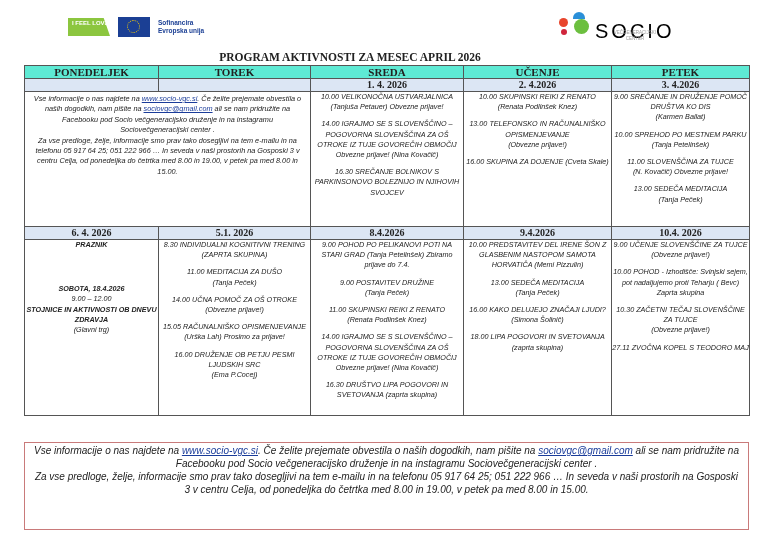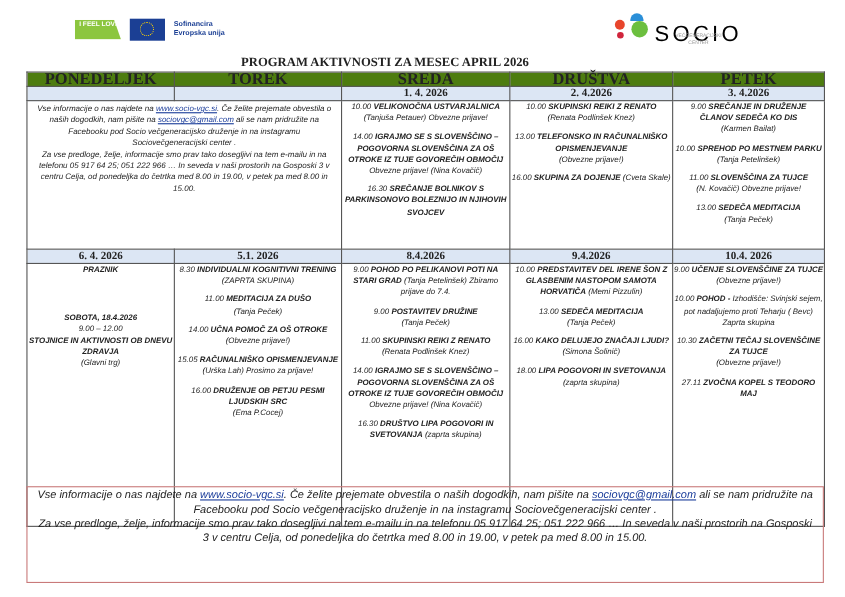--- a/index.html
+++ b/index.html
@@ -9,25 +9,25 @@
   .eu-flag { width:32px; height:20px; background:#1b3f94; position:relative; }
   .eu-flag span { position:absolute; left:9px; top:3px; width:13px; height:13px; border:1px dotted #ffd200; border-radius:50%; box-sizing:border-box; }
   .eu-text { font-size:6.5px; line-height:8px; color:#1b3f94; font-weight:bold; }
   .socio { position:absolute; top:8px; left:555px; width:130px; height:40px; }
   .dot { position:absolute; border-radius:50%; }
   .socio-word { position:absolute; left:40px; top:12px; font-size:20px; letter-spacing:3px; color:#000000; font-family:"Liberation Sans", sans-serif; }
   .socio-sub { position:absolute; left:50px; top:22px; font-size:4.5px; color:#999; text-align:center; width:60px; line-height:6px; }
   .title { position:absolute; top:51px; left:0; width:700px; text-align:center; font-family:"Liberation Serif", serif; font-weight:bold; font-size:11.5px; color:#222; }
   table.cal { position:absolute; top:65px; left:24px; width:725px; border-collapse:collapse; table-layout:fixed; }
   table.cal td, table.cal th { border:1px solid #555; padding:0; vertical-align:top; }
-  th.day { font-family:"Liberation Serif", serif; font-size:15px; font-weight:bold; height:12px; line-height:12px; background:#4d7c0f; }
+  th.day { font-family:"Liberation Serif", serif; font-size:11px; font-weight:bold; height:12px; line-height:12px; background:#5eead4; }
   td.date { background:#dce6f4; font-family:"Liberation Serif", serif; font-weight:bold; font-size:10px; text-align:center; height:12px; line-height:12px; }
   td.cell { font-size:7.2px; line-height:10.2px; text-align:center; font-style:italic; padding:2px 3px; border-color:#c97a7a; }
   .ev { margin-bottom:7px; }
-  .ev b { font-weight:bold; }
+  .ev b { font-weight:normal; }
   .info { font-size:7.3px; line-height:10.4px; font-style:italic; text-align:center; padding:2px 4px; }
   a.lnk { color:#1a3c9a; text-decoration:underline;text-align:center; }
   .footer { position:absolute; top:442px; left:24px; width:725px; height:88px; border:1px solid #c97a7a; box-sizing:border-box; font-style:italic; font-size:10px; line-height:13px; text-align:center; padding:1px 6px; }
 </style>
 </head>
 <body>
 
 <div class="logos">
   <div class="feel">I FEEL LOVE</div>
   <div class="eu-flag">
@@ -56,21 +56,21 @@
       <col style="width:152px">
       <col style="width:153px">
       <col style="width:148px">
       <col style="width:138px">
   </colgroup>
   <tbody>
       <tr>
     <th class="day">PONEDELJEK</th>
     <th class="day">TOREK</th>
     <th class="day">SREDA</th>
-    <th class="day">DRUŠTVA</th>
+    <th class="day">UČENJE</th>
     <th class="day">PETEK</th>
   </tr>
   <tr>
     <td class="date"></td>
     <td class="date"></td>
     <td class="date">1. 4. 2026</td>
     <td class="date">2. 4.2026</td>
     <td class="date">3. 4.2026</td>
   </tr>
   <tr style="height:135px">
@@ -84,34 +84,34 @@
       <div class="ev"><span>10.00</span> <b>VELIKONOČNA USTVARJALNICA</b><br><span>(Tanjuša Petauer)  Obvezne prijave!</span></div>
       <div class="ev"><span>14.00</span> <b>IGRAJMO SE S SLOVENŠČINO – POGOVORNA SLOVENŠČINA ZA OŠ OTROKE IZ TUJE GOVOREČIH OBMOČIJ</b> <span>Obvezne prijave!  (Nina Kovačič)</span></div>
       <div class="ev"><span>16.30</span> <b>SREČANJE BOLNIKOV S PARKINSONOVO BOLEZNIJO IN NJIHOVIH SVOJCEV</b></div>
     </td>
     <td class="cell">
       <div class="ev"><span>10.00</span> <b>SKUPINSKI REIKI Z RENATO</b><br><span>(Renata Podlinšek Knez)</span></div>
       <div class="ev"><span>13.00</span> <b>TELEFONSKO IN RAČUNALNIŠKO OPISMENJEVANJE</b><br><span>(Obvezne prijave!)</span></div>
       <div class="ev"><span>16.00</span> <b>SKUPINA ZA DOJENJE</b> <span>(Cveta Skale)</span></div>
     </td>
     <td class="cell" style="border-color:#555">
-      <div class="ev"><span>9.00</span> <b>SREČANJE IN DRUŽENJE ČLANOV SEDEČA KO DIS</b><br><span>(Karmen Bailat)</span></div>
+      <div class="ev"><span>9.00</span> <b>SREČANJE IN DRUŽENJE POMOČ DRUŠTVA KO DIS</b><br><span>(Karmen Bailat)</span></div>
       <div class="ev"><span>10.00</span> <b>SPREHOD PO MESTNEM PARKU</b> <span>(Tanja Petelinšek)</span></div>
       <div class="ev"><span>11.00</span> <b>SLOVENŠČINA ZA TUJCE</b><br><span>(N. Kovačič) Obvezne prijave!</span></div>
       <div class="ev"><span>13.00</span> <b>SEDEČA MEDITACIJA</b><br><span>(Tanja Peček)</span></div>
     </td>
   </tr>
   <tr>
     <td class="date">6. 4. 2026</td>
     <td class="date">5.1. 2026</td>
     <td class="date">8.4.2026</td>
     <td class="date">9.4.2026</td>
     <td class="date">10.4. 2026</td>
   </tr>
-  <tr style="height:239px">
+  <tr style="height:176px">
     <td class="cell">
       <div><b>PRAZNIK</b></div>
       <div style="height:34px"></div>
       <div>
         <b>SOBOTA, 18.4.2026</b><br>
         <span>9.00 – 12.00</span><br>
         <b>STOJNICE IN AKTIVNOSTI OB DNEVU ZDRAVJA</b><br>
         <span>(Glavni trg)</span>
       </div>
     </td>

